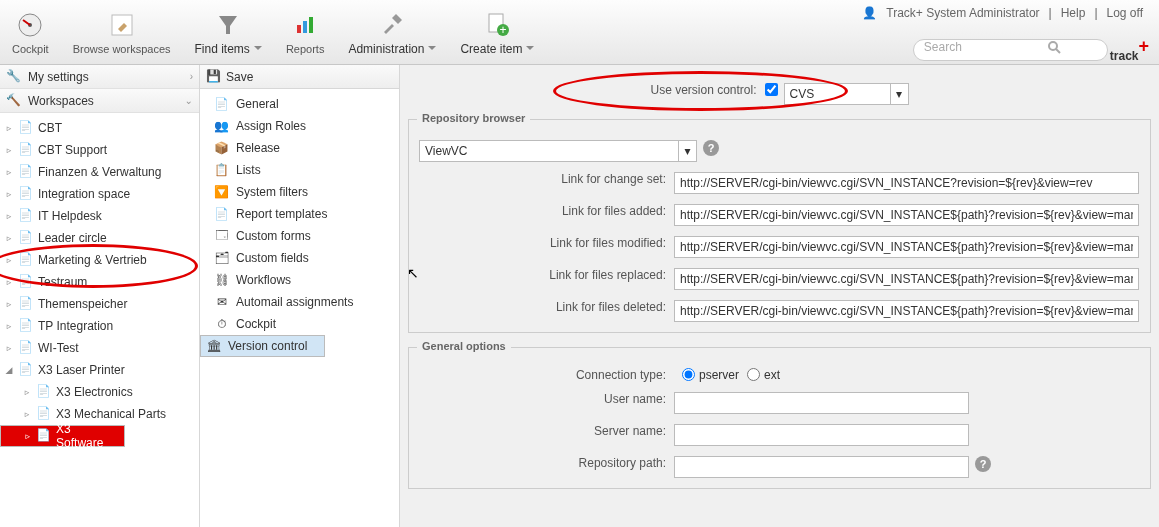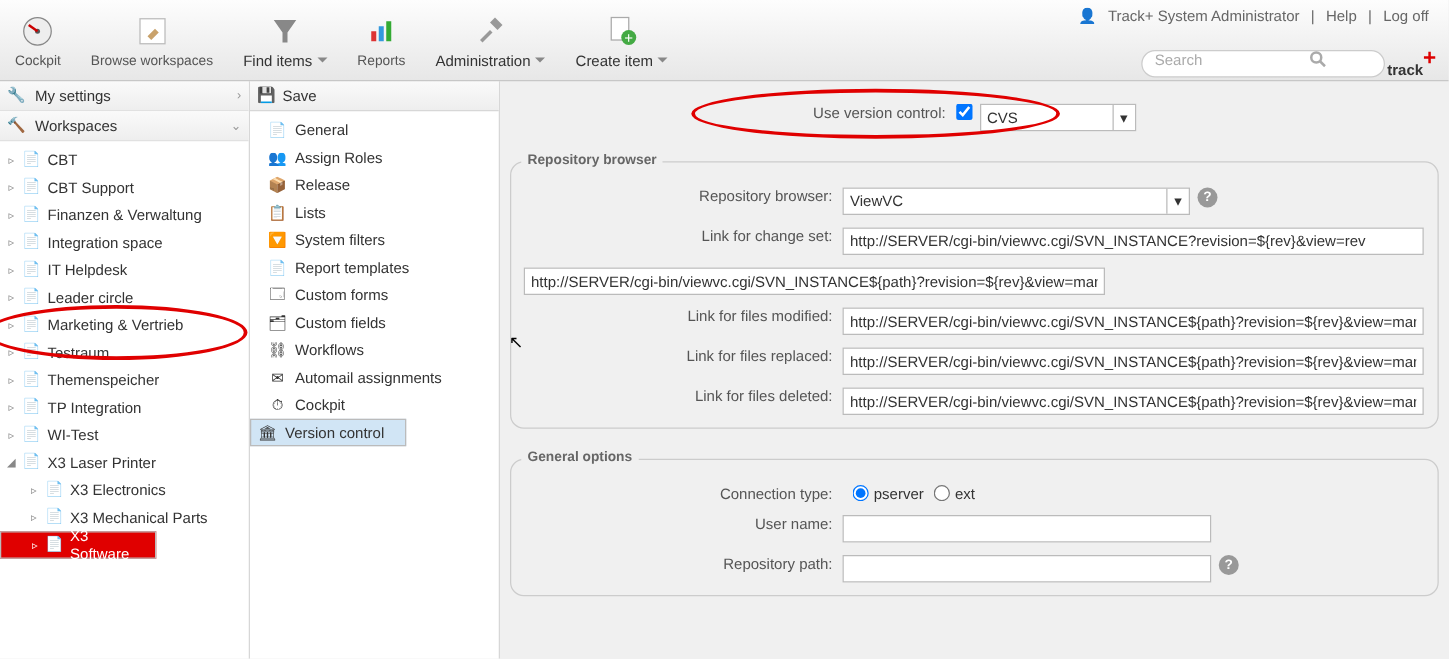--- a/index.html
+++ b/index.html
@@ -36,21 +36,21 @@
 .mitem.sel{background:#d1e5f5}
 .ell{position:absolute;border:3px solid #e00000;border-radius:50%;pointer-events:none}
 .content{flex:1;padding:8px;overflow:hidden;position:relative}
 .banner{background:#fffbd6;border:1px solid #e6dd9a;padding:8px 10px;color:#444;line-height:1.4}
 .row{display:flex;align-items:flex-start;margin-top:10px}
 .lab{width:255px;text-align:right;padding-right:8px;color:#555}
 .inp{height:22px;border:1px solid #bbb;background:#fff;padding:0 5px;font-size:12px}
 .chk{margin-right:6px}
 .sel{width:125px;height:22px;border:1px solid #bbb;background:#fff;display:flex;align-items:center;padding:0 5px;position:relative}
 .sel .dd{position:absolute;right:0;top:0;width:18px;height:20px;border-left:1px solid #bbb;display:flex;align-items:center;justify-content:center}
-.fs{border:1px solid #ccc;border-radius:11px;margin-top:24px;padding:10px;position:relative}
+.fs{border:1px solid #ccc;border-radius:0;margin-top:14px;padding:10px;position:relative}
 .fs .leg{position:absolute;top:-8px;left:8px;background:#f0f0f0;padding:0 5px;color:#666;font-weight:bold;font-size:11px}
 .wide{width:465px}
 .sel2{width:278px}
 .help{width:16px;height:16px;border-radius:50%;background:#999;color:#fff;display:inline-flex;align-items:center;justify-content:center;font-size:11px;font-weight:bold;margin-left:6px}
 .radio{margin:0 4px 0 8px}
 svg{display:block}
 .cursor-ptr{position:absolute;left:407px;top:265px;font-size:14px;color:#000;pointer-events:none}
 </style>
 </head>
 <body>
@@ -285,32 +285,32 @@
       <div class="sel">
         <span>CVS</span>
         <span class="dd">▾</span>
       </div>
       <div class="ell" style="left:145px;top:-12px;width:295px;height:40px"></div>
     </div>
 
     <div class="fs">
       <span class="leg">Repository browser</span>
       <div class="row">
-          <span class="lab">Repository browser:</span>
         <div class="sel sel2">
             <span>ViewVC</span>
             <span class="dd">▾</span>
           </div>
         <span class="help">?</span>
       </div>
       <div class="row">
           <span class="lab">Link for change set:</span>
           <input class="inp wide" value="http://SERVER/cgi-bin/viewvc.cgi/SVN_INSTANCE?revision=${rev}&amp;view=rev" style="">
         </div>
       <div class="row">
+          <span class="lab">Link for files added:</span>
           <input class="inp wide" value="http://SERVER/cgi-bin/viewvc.cgi/SVN_INSTANCE${path}?revision=${rev}&amp;view=marku" style="">
         </div>
       <div class="row">
           <span class="lab">Link for files modified:</span>
           <input class="inp wide" value="http://SERVER/cgi-bin/viewvc.cgi/SVN_INSTANCE${path}?revision=${rev}&amp;view=marku" style="">
         </div>
       <div class="row">
           <span class="lab">Link for files replaced:</span>
           <input class="inp wide" value="http://SERVER/cgi-bin/viewvc.cgi/SVN_INSTANCE${path}?revision=${rev}&amp;view=marku" style="">
         </div>
@@ -327,20 +327,24 @@
         <input type="radio" class="radio" checked="" style="">
           <span>pserver</span>
         <input type="radio" class="radio" style="">
           <span>ext</span>
       </div>
       <div class="row">
           <span class="lab">User name:</span>
           <input class="inp" style="width: 295px;">
         </div>
       <div class="row">
+          <span class="lab">Server name:</span>
+          <input class="inp" style="width: 295px;">
+        </div>
+      <div class="row">
           <span class="lab">Repository path:</span>
           <input class="inp" style="width: 295px;">
           <span class="help">?</span>
         </div>
 
     </div>
   </div>
 </div>
 
 <span class="cursor-ptr">↖</span>

